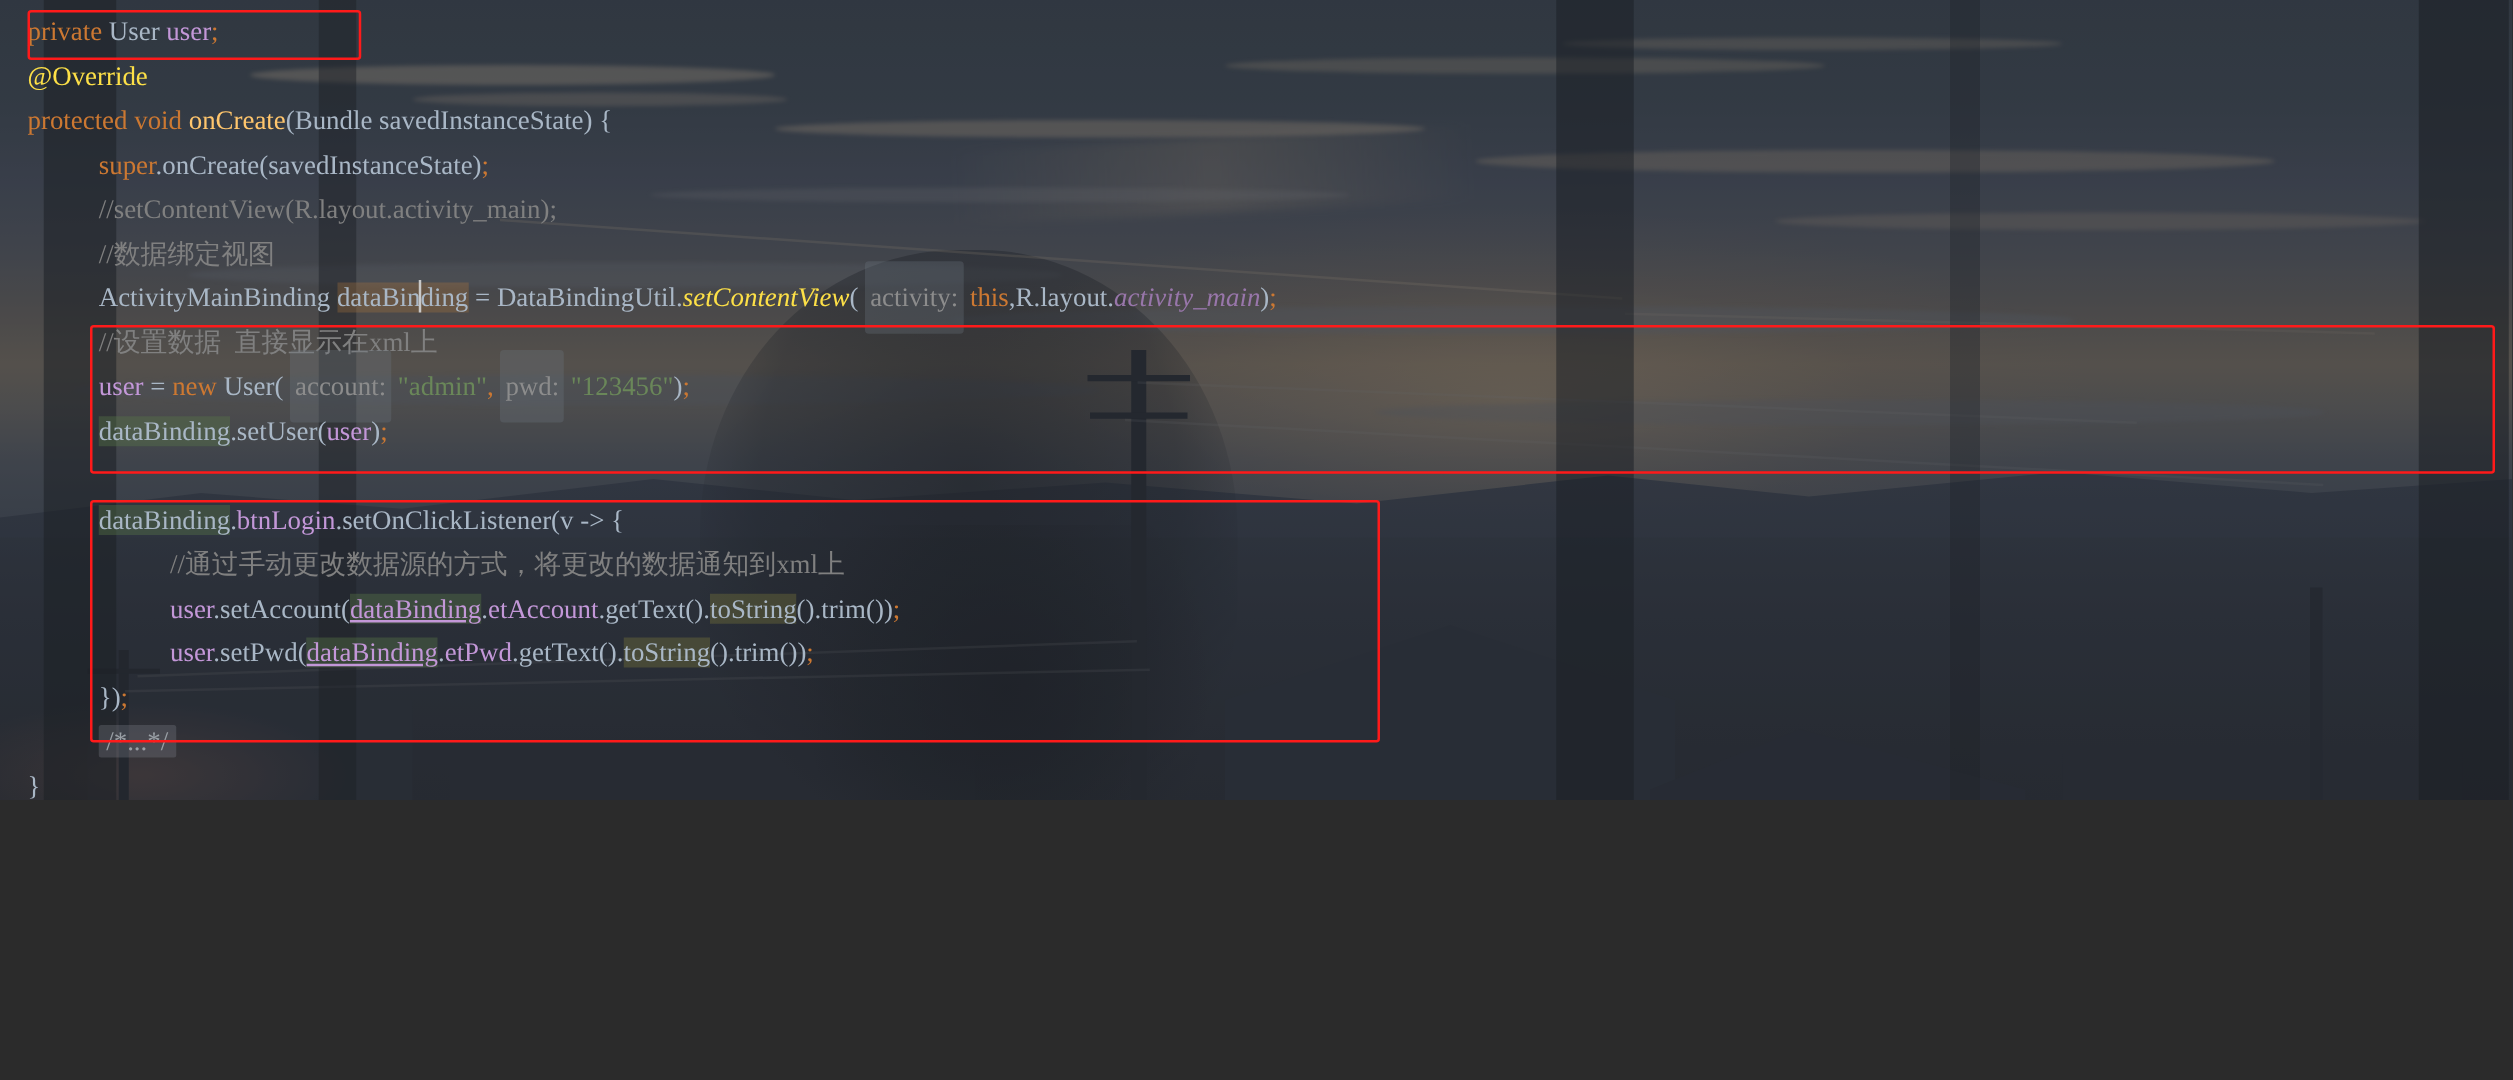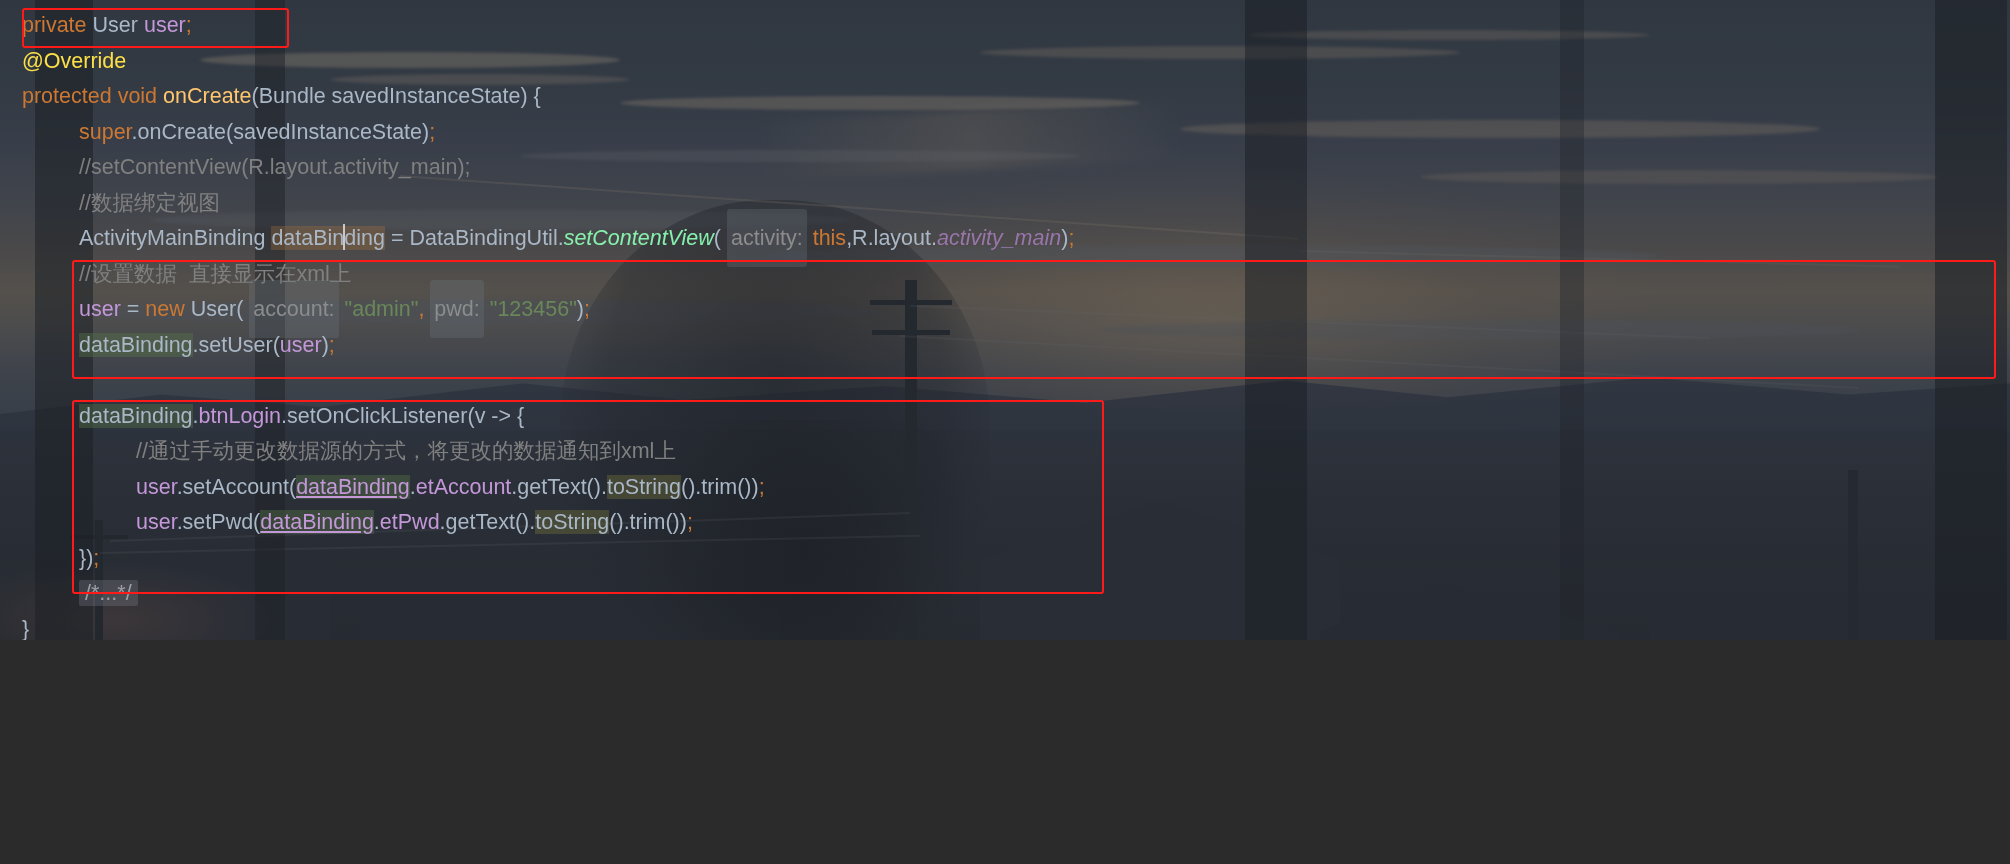--- a/index.html
+++ b/index.html
@@ -6,21 +6,21 @@
     margin: 0;
     padding: 0;
     background: #2b2b2b;
   }
   #screen {
     position: relative;
     width: 2010px;
     height: 640px;
     overflow: hidden;
     background: #2e3338;
-    font-family: Liberation Sans, sans-serif;
+    font-family: Liberation Serif, serif;
   }
 
   
   #bg {
     position: absolute;
     inset: 0;
     overflow: hidden;
   }
   #bg .sky {
     position: absolute;
@@ -166,21 +166,21 @@
   
   .kw       { color: #cc7832; }          
   .typ      { color: #a9b7c6; }
   .fld      { color: #c397d8; }          
   .mth      { color: #ffc66d; }          
   .cmt      { color: #808080; }          
   .str      { color: #6a8759; }          
   .pun      { color: #a9b7c6; }
   .semi     { color: #cc7832; }
   .ann      { color: #fde047; }          
-  .stat     { color: #86efac; font-style: italic; }  
+  .stat     { color: #fde047; font-style: italic; }  
   .res      { color: #9876aa; font-style: italic; }  
   .hintbg {
     background: rgba(110,118,128,0.30);
     color: #8c8c8c;
     border-radius: 3px;
     padding: 17px 4px;
   }
   .idhl     { background: rgba(180,120,60,0.30); }   
   .wrhl     { background: rgba(90,120,70,0.38); }    
   .rdhl     { background: rgba(130,125,60,0.34); }   

